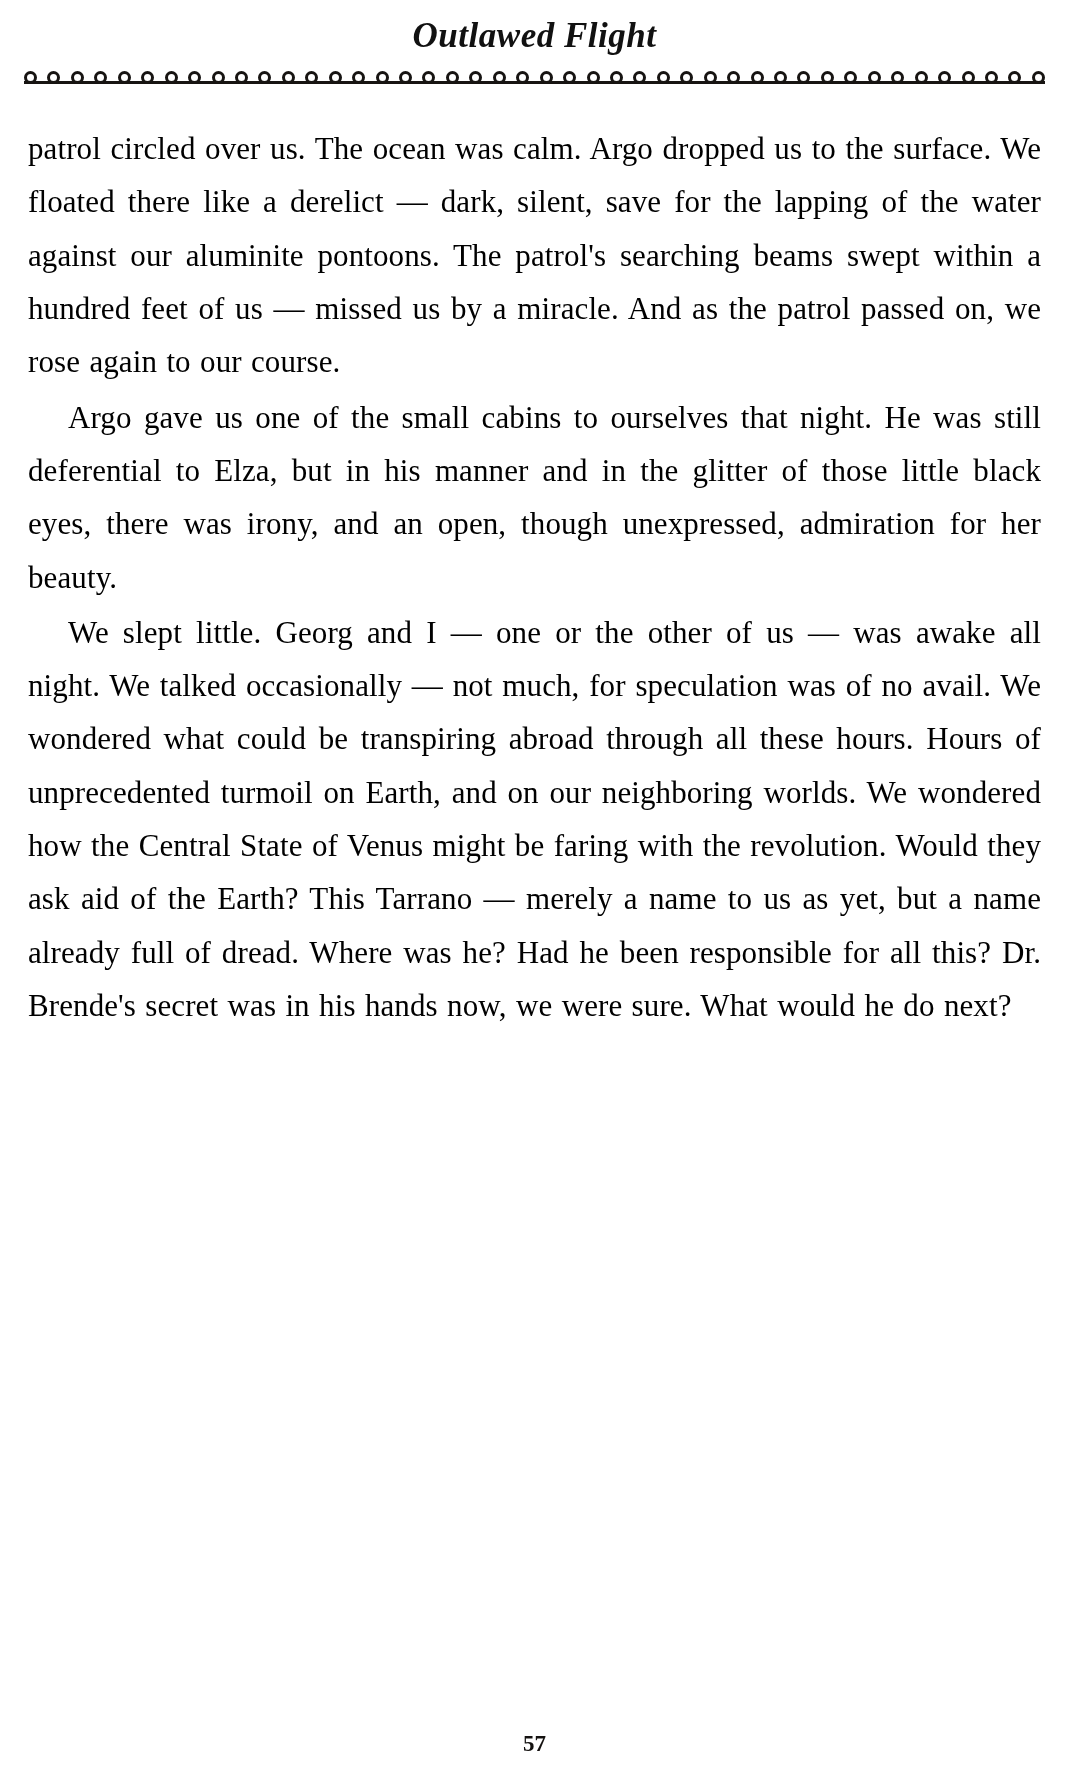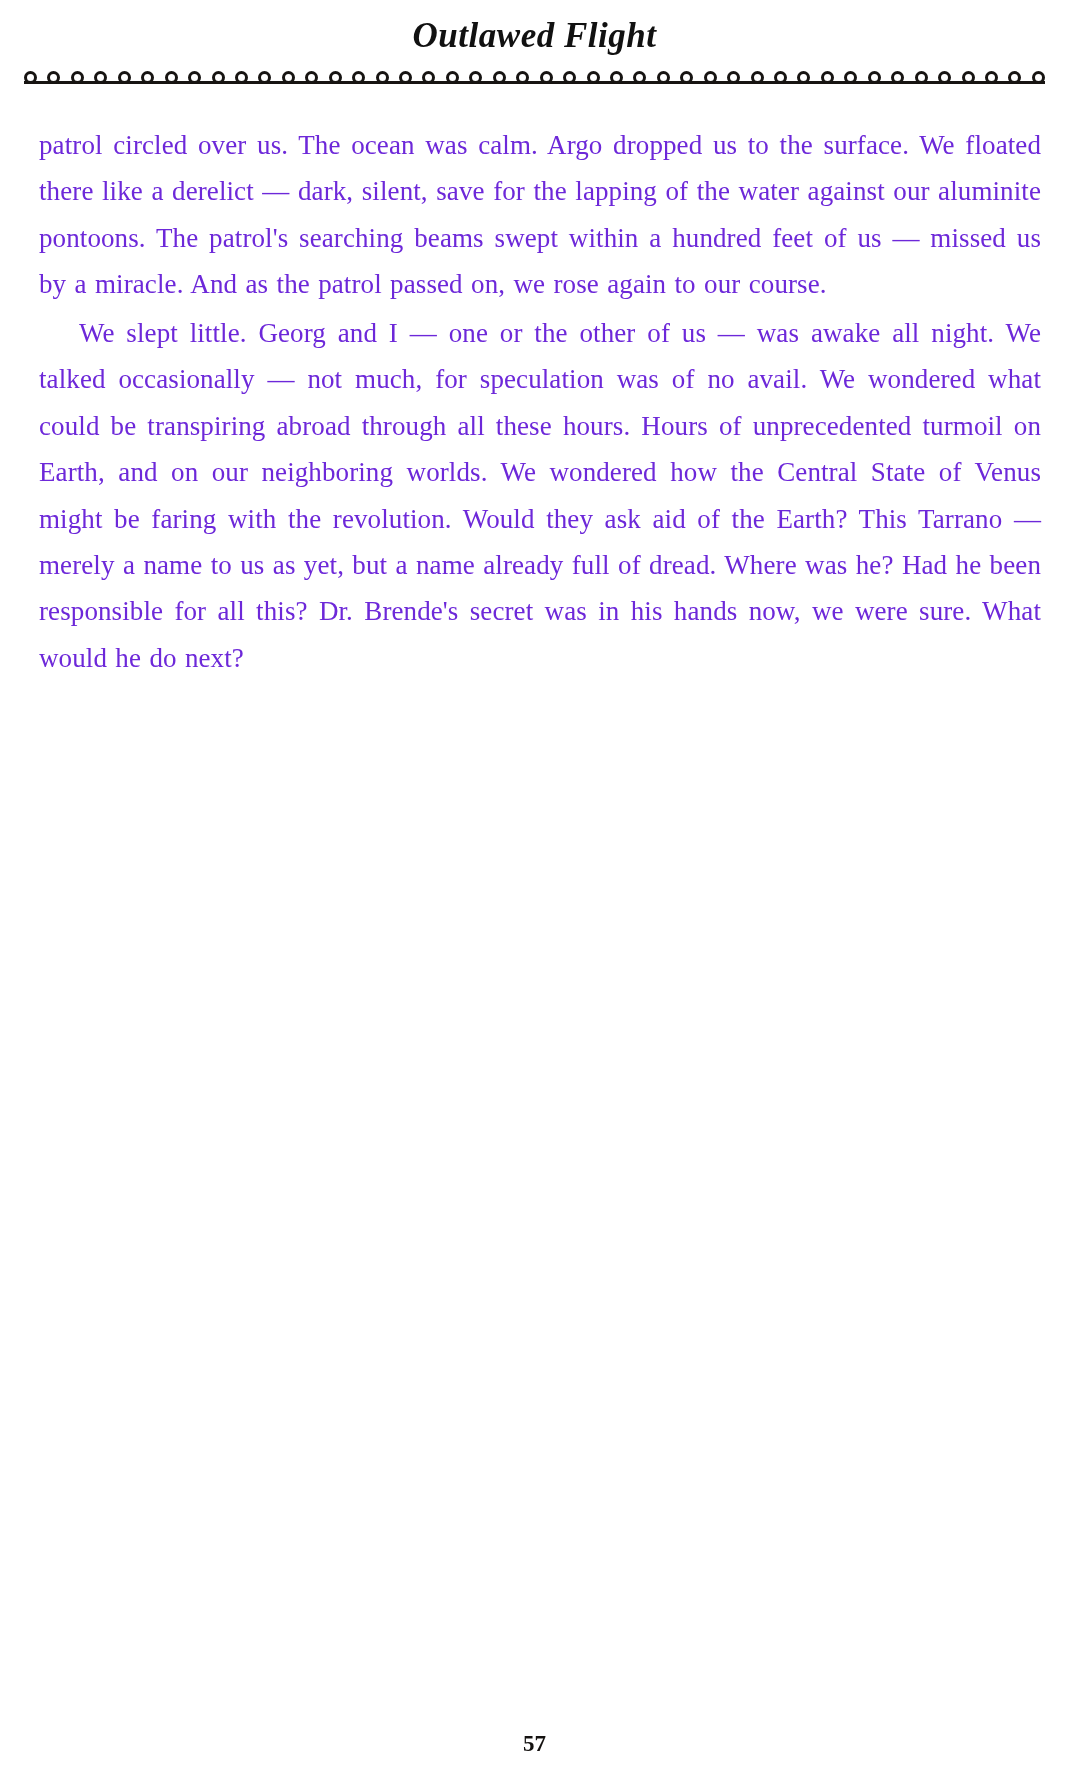--- a/index.html
+++ b/index.html
@@ -66,28 +66,28 @@
     background: #fff;
     box-sizing: border-box;
     flex: 0 0 auto;
   }
   .bead.end {
     border-radius: 50% 50% 50% 50%;
   }
 
   
   .body-text {
-    margin: 26px 28px 0 39px;
-    font-size: 27px;
+    margin: 26px 28px 0 28px;
+    font-size: 31px;
     line-height: 1.72;
     text-align: justify;
     text-justify: inter-word;
     -webkit-hyphens: none;
     hyphens: none;
-    color: #6d28d9;
+    color: #000000;
   }
   .body-text p {
     margin: 0 0 2px 0;
   }
   .body-text p.indent {
     text-indent: 40px;
   }
   .body-text p.first {
     text-indent: 0;
   }
@@ -161,17 +161,18 @@
         <span class="bead"></span>
         <span class="bead"></span>
         <span class="bead"></span>
         <span class="bead"></span>
         <span class="bead end"></span>
       </div>
   </div>
 
   <div class="body-text">
     <p class="first">patrol circled over us.  The ocean was calm.  Argo dropped us to the surface.  We floated there like a derelict — dark, silent, save for the lapping of the water against our aluminite pontoons.  The patrol's searching beams swept within a hundred feet of us — missed us by a miracle.  And as the patrol passed on, we rose again to our course.</p>
+    <p class="indent">Argo gave us one of the small cabins to ourselves that night.  He was still deferential to Elza, but in his manner and in the glitter of those little black eyes, there was irony, and an open, though unexpressed, admiration for her beauty.</p>
     <p class="indent">We slept little.  Georg and I — one or the other of us — was awake all night.  We talked occasionally — not much, for speculation was of no avail.  We wondered what could be transpiring abroad through all these hours.  Hours of unprecedented turmoil on Earth, and on our neighboring worlds.  We wondered how the Central State of Venus might be faring with the revolution.  Would they ask aid of the Earth?  This Tarrano — merely a name to us as yet, but a name already full of dread.  Where was he?  Had he been responsible for all this?  Dr. Brende's secret was in his hands now, we were sure.  What would he do next?</p>
   </div>
 
   <div class="folio">57</div>
 </div>
 
 </body></html>

